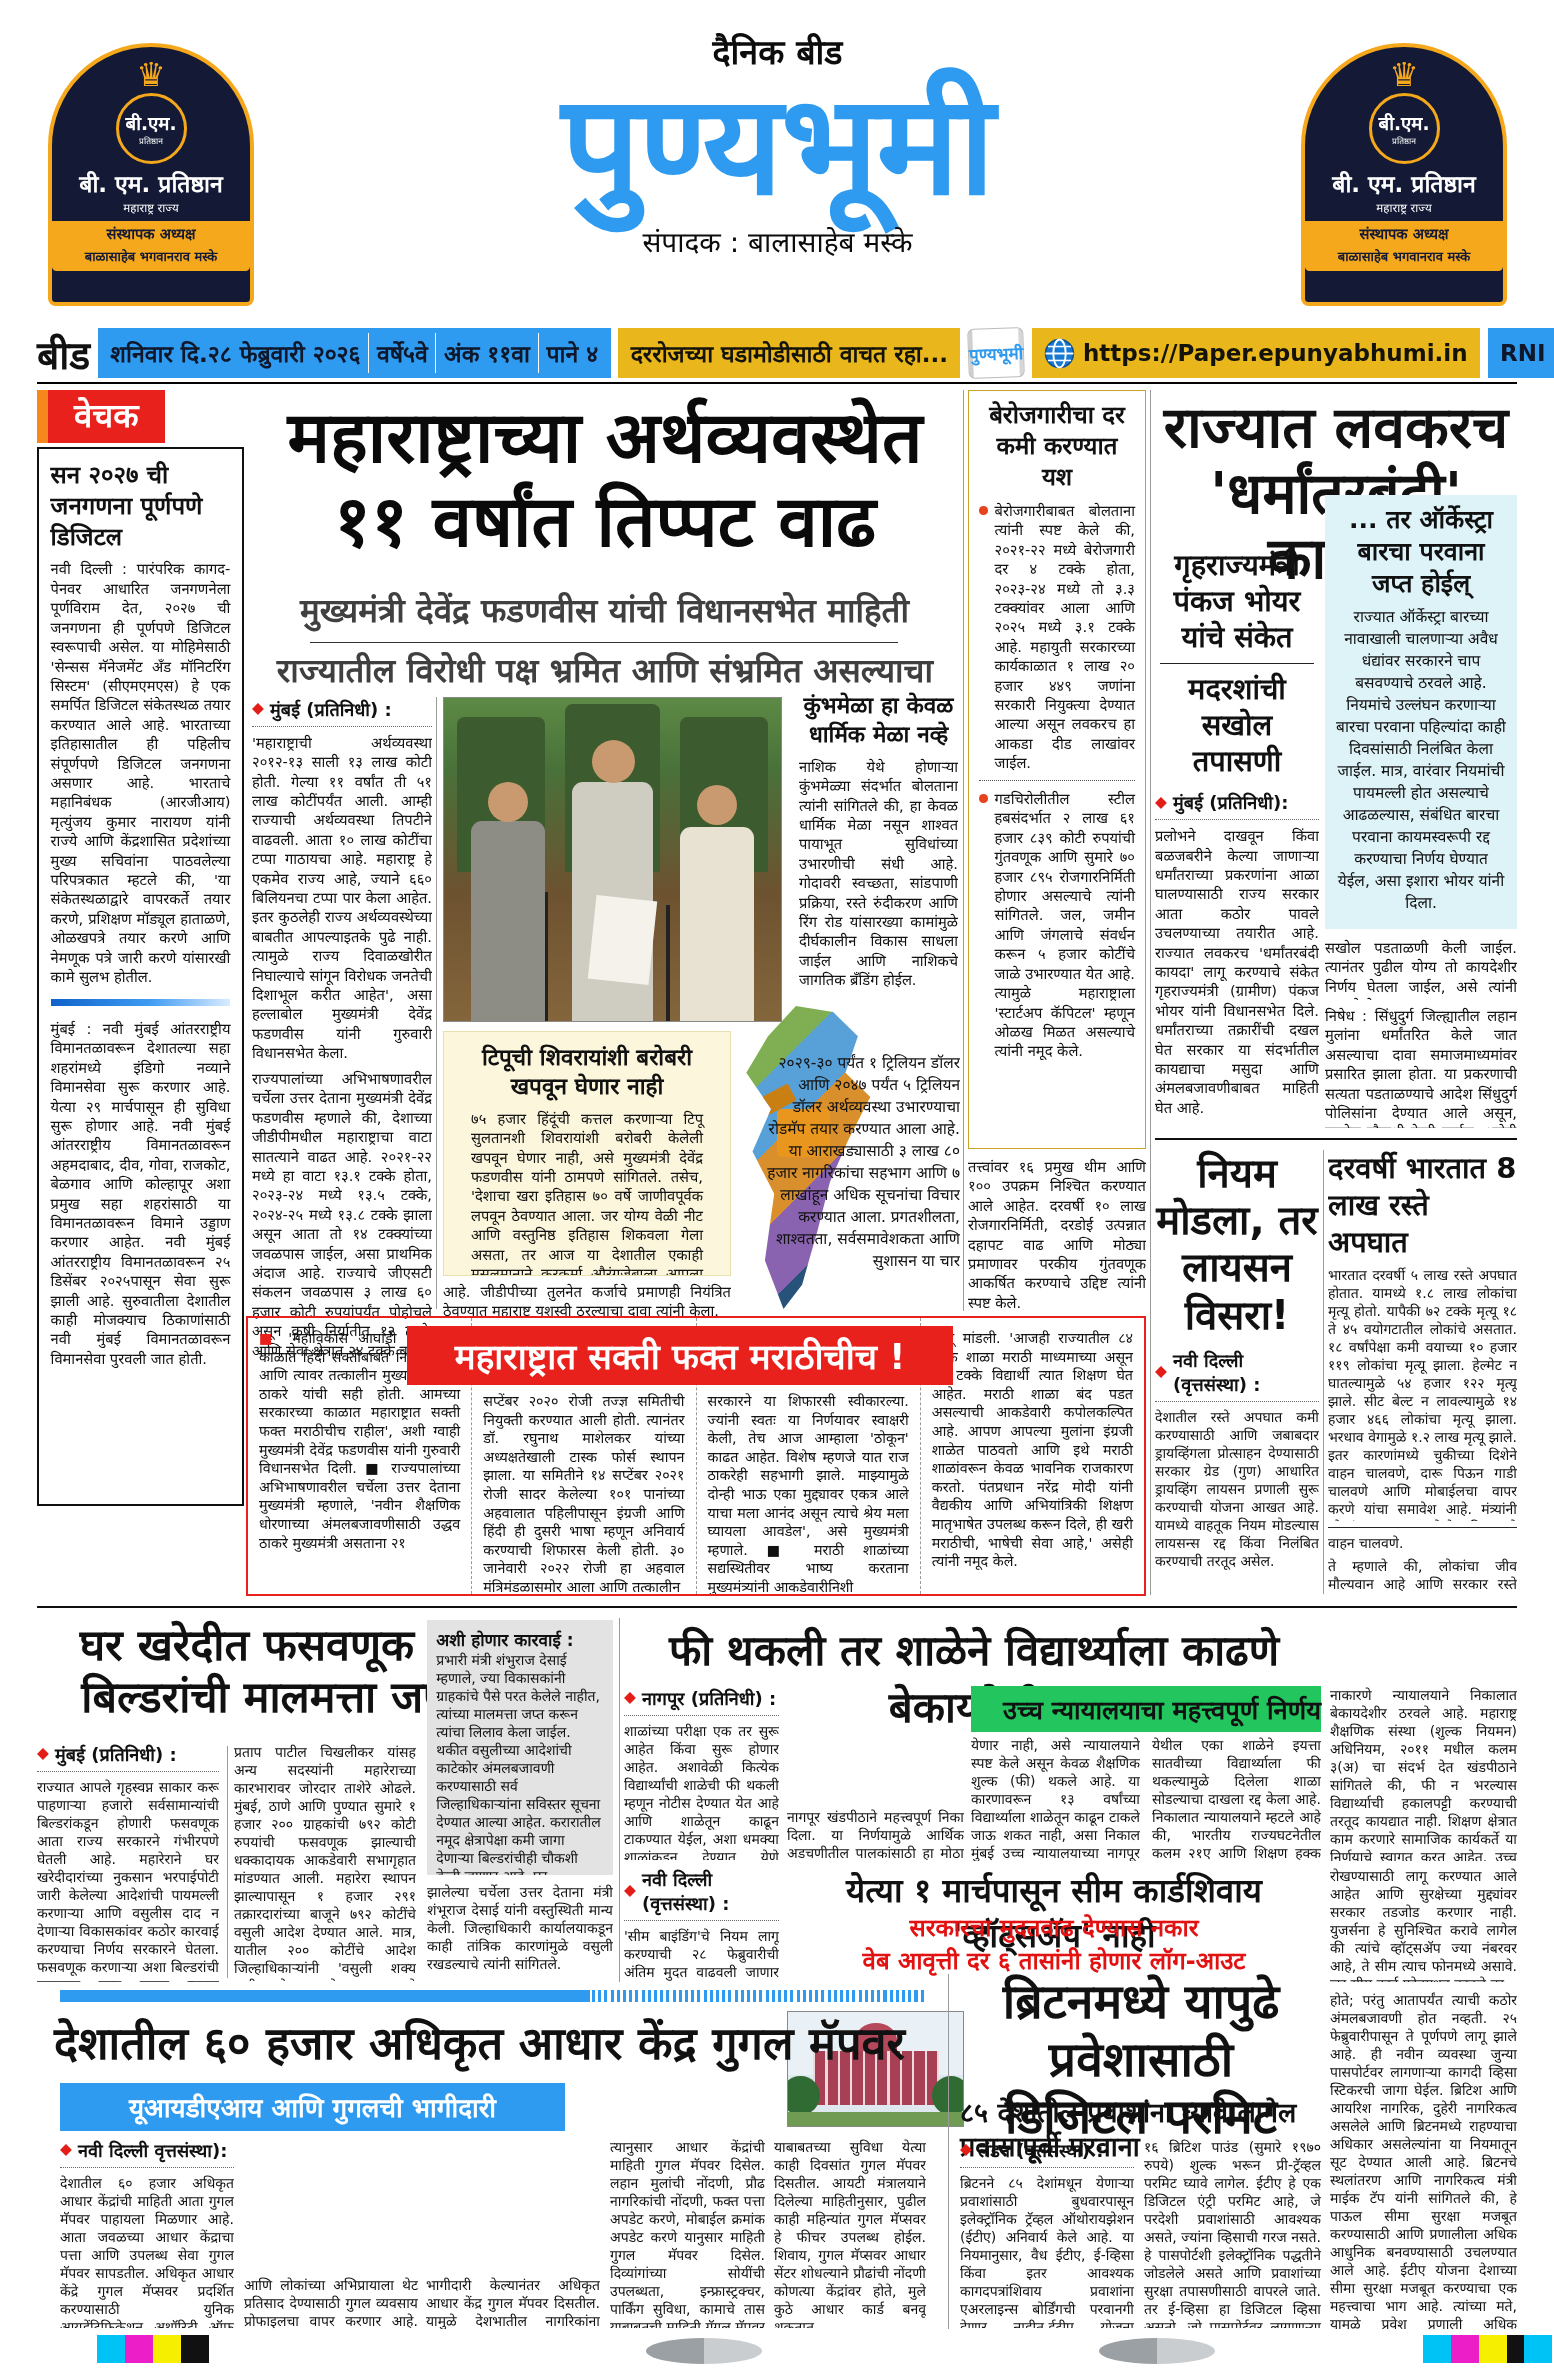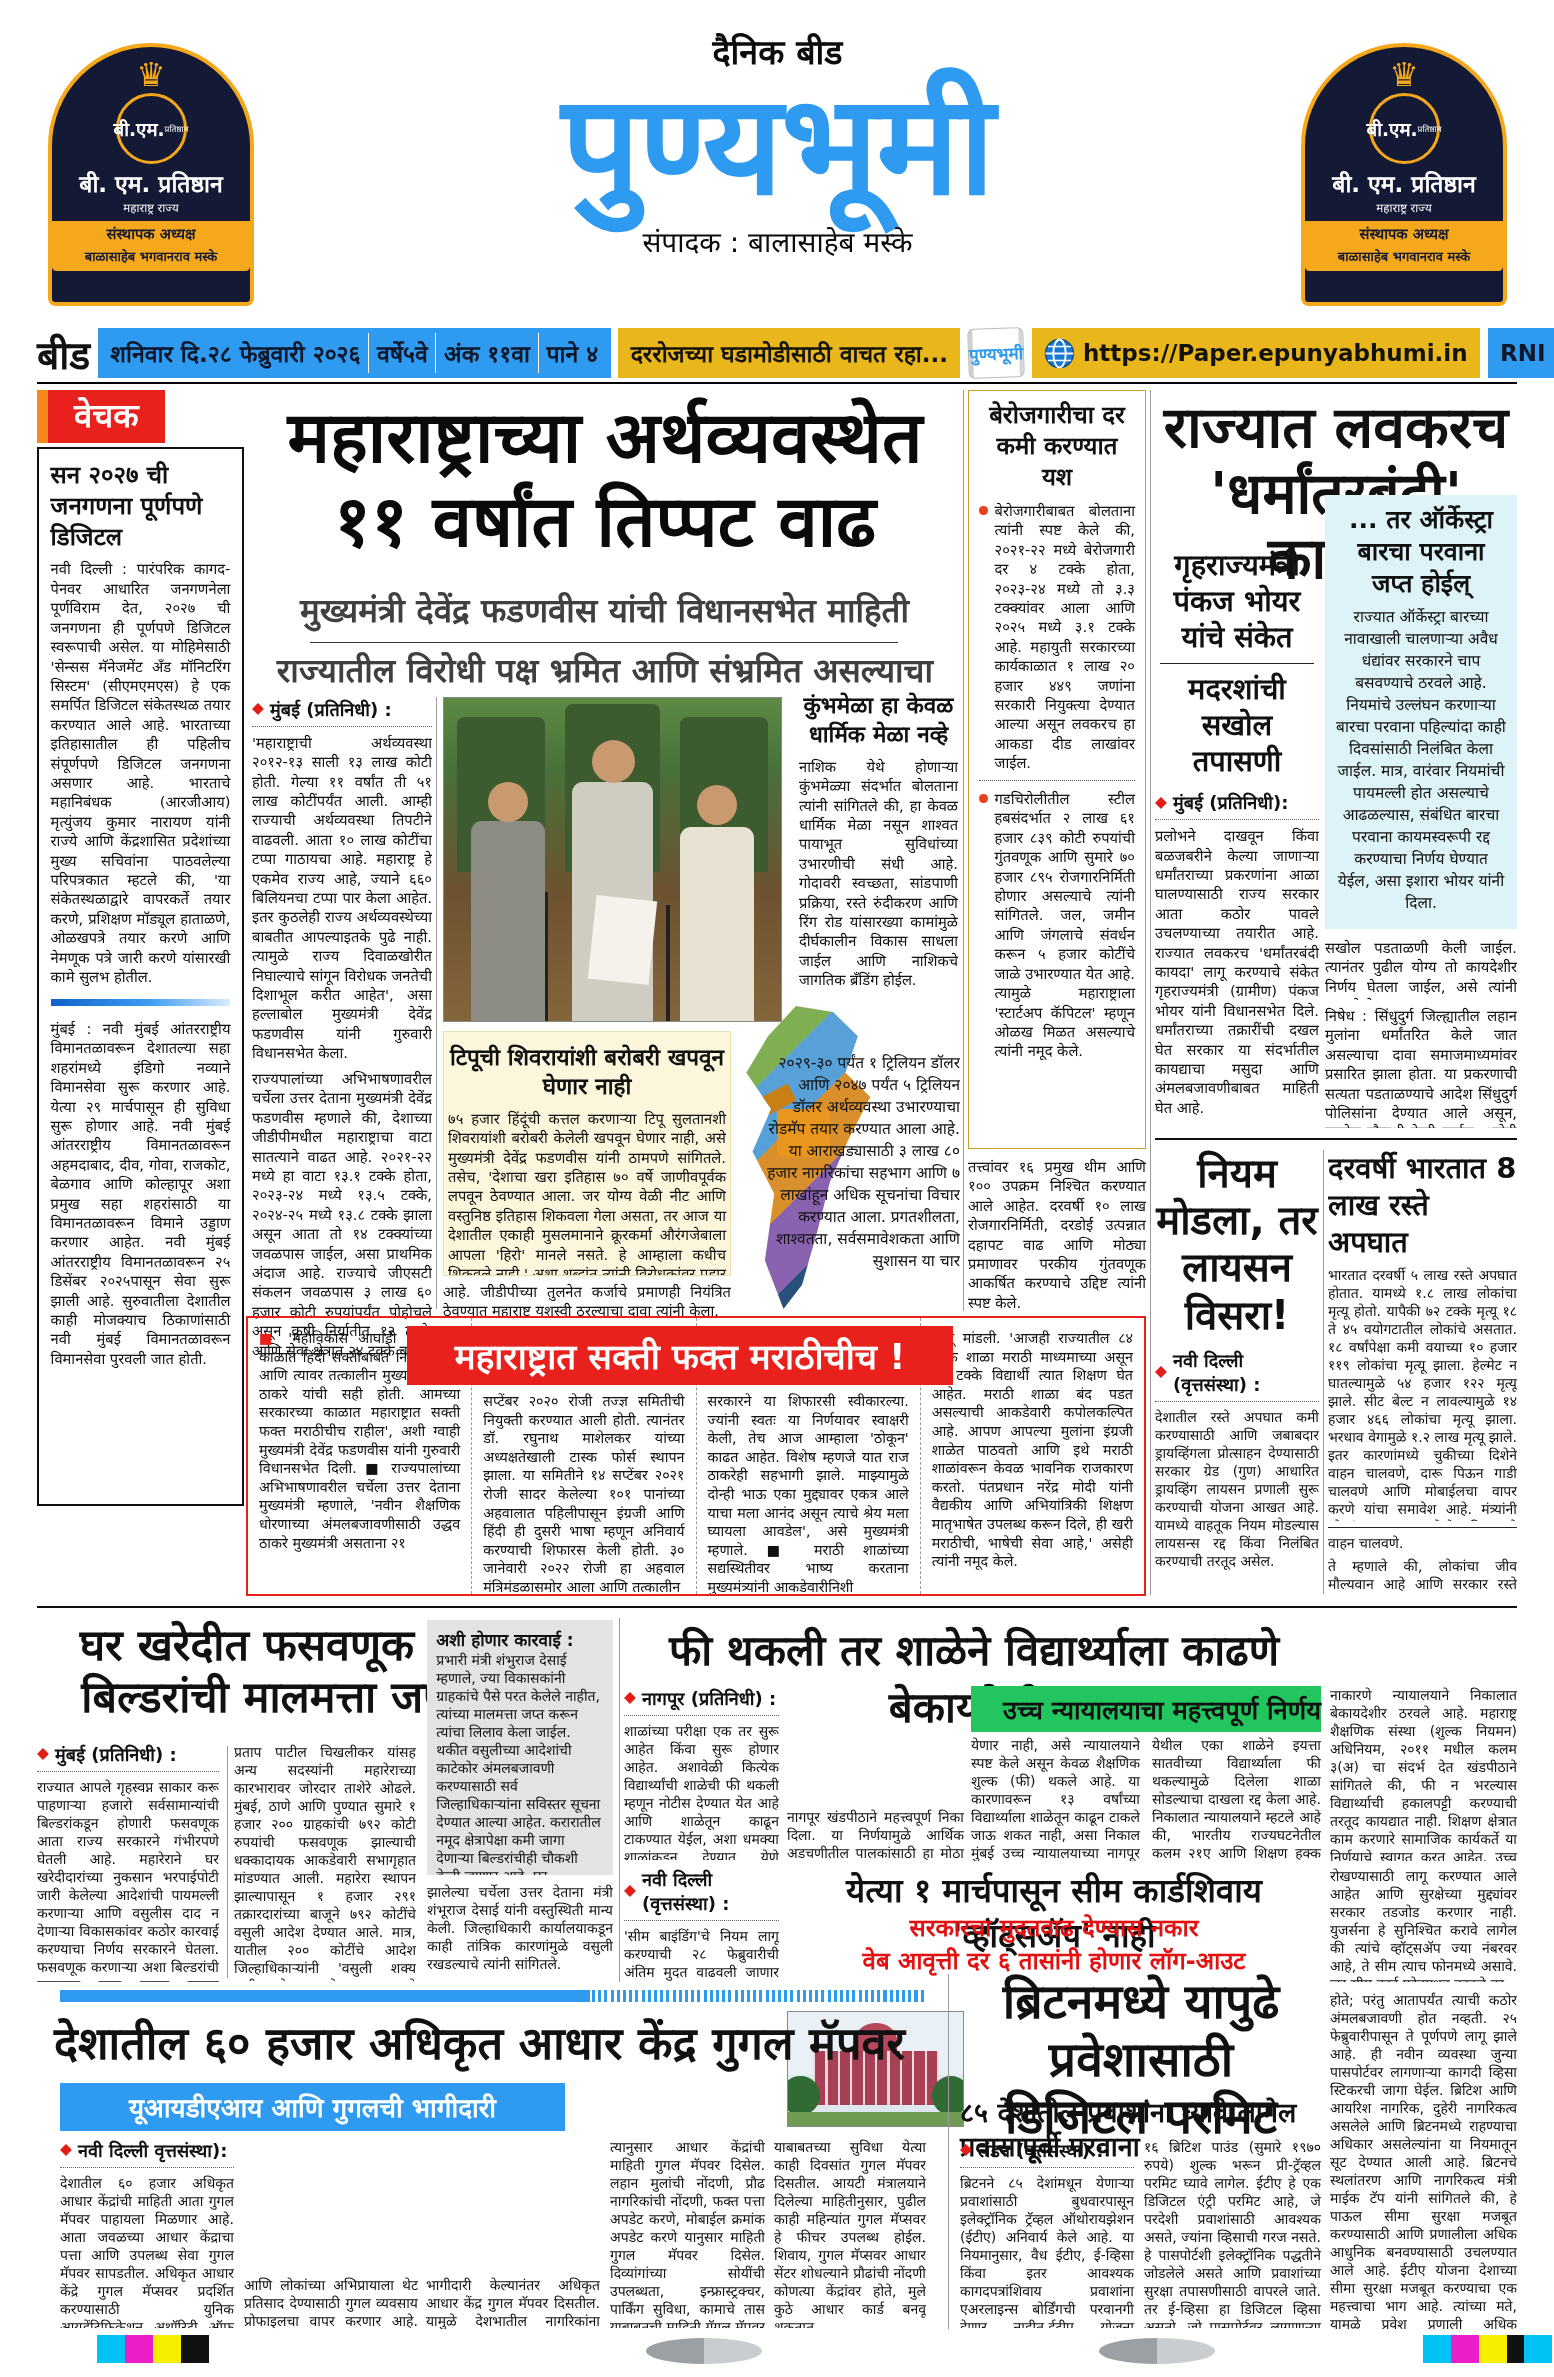--- a/index.html
+++ b/index.html
@@ -8,21 +8,21 @@
   .page { position:relative; width:1555px; height:2377px; background:#ffffff; margin:0 auto; overflow:hidden; }
   .abs { position:absolute; }
   .b { font-weight:bold; }
   .ctr { text-align:center; }
   .just { text-align:justify; text-justify:inter-word; }
   .clip { overflow:hidden; }
 
   
   .logo { width:206px; height:263px; background:#141a35; border:4.6px solid #f6a81c; border-radius:105px 105px 7.7px 7.7px; color:#fff; text-align:center; padding-top:11px; }
   .logo .crown { color:#f6a81c; font-size:33px; line-height:1; }
-  .logo .seal { width:71px; height:71px; margin:1.5px auto 3.1px; border:3.9px solid #f6a81c; border-radius:50%; background:#141a35; display:flex; flex-direction:row; align-items:center; justify-content:center; }
+  .logo .seal { width:71px; height:71px; margin:1.5px auto 3.1px; border:3.9px solid #f6a81c; border-radius:50%; background:#141a35; display:flex; flex-direction:column; align-items:center; justify-content:center; }
   .logo .seal .bm { font-size:18.6px; font-weight:bold; color:#fff; }
   .logo .seal .pr { font-size:8.5px; color:#fff; }
   .logo .nm { font-size:23px; font-weight:bold; margin-top:1.5px; }
   .logo .st { font-size:11.6px; margin-top:1px; }
   .logo .band { background:#f6a81c; color:#141a35; font-weight:bold; font-size:14.7px; margin-top:6.2px; padding:2.3px 0; }
   .logo .fn { background:#f6a81c; color:#141a35; font-weight:bold; font-size:13px; padding:1.5px 7.7px 6.2px; border-radius:0 0 4.6px 4.6px; }
   .mast { left:434px; top:28px; width:687px; text-align:center; }
   .mast .daily { font-size:34px; font-weight:bold; color:#0c0c0c; }
   .mast .title { font-size:138px; font-weight:bold; color:#2e9bf0; line-height:1.05; letter-spacing:-1.5px; }
   .mast .ed { font-size:28px; color:#0c0c0c; margin-top:3.1px; }
@@ -53,21 +53,21 @@
   .sb-h { font-size:24px; line-height:31px; font-weight:bold; margin-bottom:6.2px; }
   .sb-b { font-size:14.7px; line-height:19.4px; }
   .bluegrad { height:7.7px; background:linear-gradient(90deg,#0f62c9,#3f9bf2 55%,#d9ecff); margin:12.4px 0; }
 
   
   .lead-h { font-size:71px; line-height:1.18; font-weight:bold; color:#0a0a0a; }
   .lead-s { font-size:33px; font-weight:bold; color:#404040; }
   .lead-rule { width:86%; margin:6.2px auto; border-top:1.5px solid #333; }
 
   .kumbh-h { font-size:22.5px; line-height:29px; font-weight:bold; }
-  .creambox { background:#fcf6dd; border:0.8px solid #eadfae; padding:11px 4px; }
+  .creambox { background:#fcf6dd; border:0.8px solid #eadfae; padding:11px 27px; }
   .creambox .t { font-size:22.5px; line-height:29px; font-weight:bold; text-align:center; margin-bottom:7.7px; }
 
   .photo-frame { border:0.8px solid #888; }
   
   .assembly { position:relative; background:linear-gradient(180deg,#5d8a45 0%,#49713a 22%,#6d5230 60%,#84663c 100%); overflow:hidden; }
   .assembly .panel { position:absolute; background:#3c5c2f; border-radius:7.7px 7.7px 0 0; }
   .assembly .person { position:absolute; border-radius:11px 11px 0 0; }
   .assembly .head { position:absolute; border-radius:50%; background:#c9996f; }
   .assembly .paper { position:absolute; background:#f4f2ea; transform:rotate(6deg); }
   .assembly .mic { position:absolute; width:3.1px; background:#222; }

